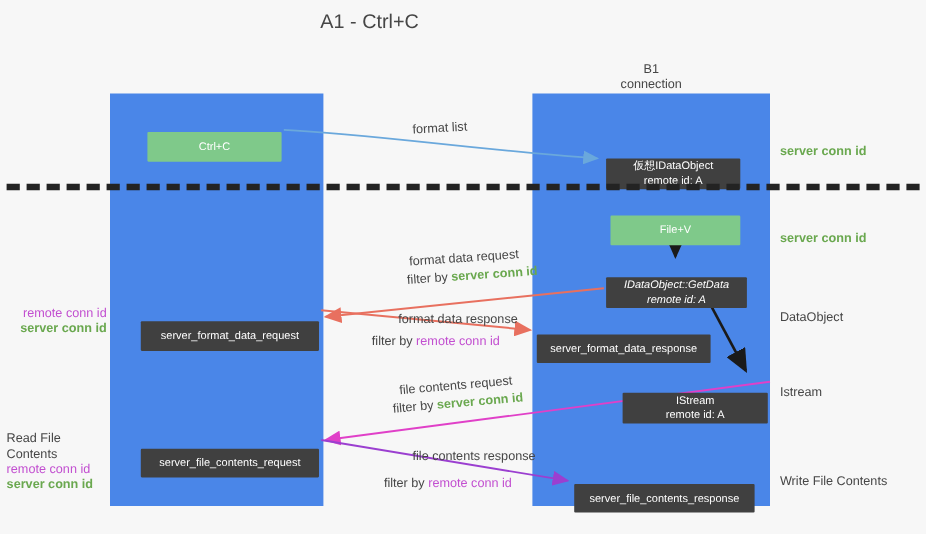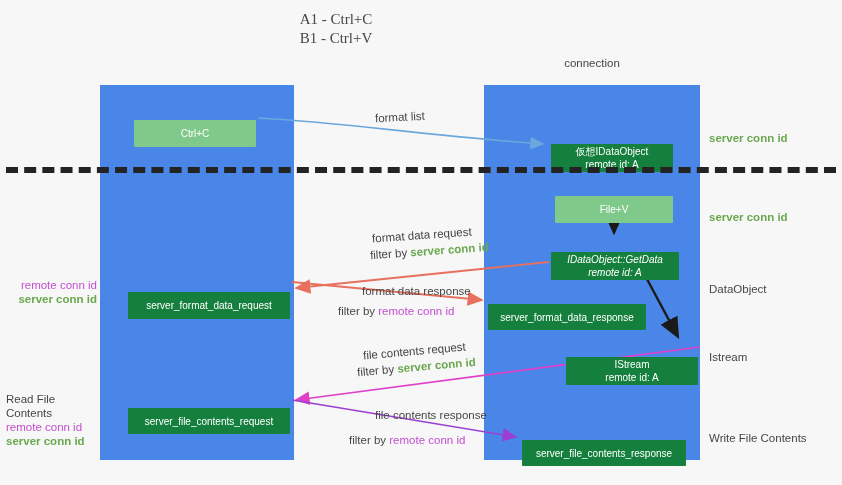--- a/index.html
+++ b/index.html
@@ -24,24 +24,23 @@
     left: 0; top: 0;
     width: 842px;
     height: 485px;
     pointer-events: none;
   }
   .title {
     position: absolute;
     left: 0;
     width: 672px;
     text-align: center;
-    font-size: 15px;
+    font-size: 18px;
     color: #464646;
     line-height: 19px;
-    font-family: Liberation Serif, serif;
   }
   .title-1 { top: 10px; }
   .title-2 { top: 29px; }
 
   .lane {
     position: absolute;
     background: #4a86e8;
   }
   .lane-a { left: 100px; top: 85px; width: 194px; height: 375px; }
   .lane-b { left: 484px; top: 85px; width: 216px; height: 375px; }
@@ -64,21 +63,21 @@
     align-items: center;
     justify-content: center;
     color: #ffffff;
     font-size: 10px;
     line-height: 13px;
     text-align: right;
     border-radius: 1px;
     margin-top: 16px;
   }
   .node.green { background: #7fc98a; }
-  .node.orange { background: #15803d; }
+  .node.orange { background: #404040; }
 
   .n-ctrlc  { left: 134px; top: 104px; width: 122px; height: 27px; }
   .n-idata  { left: 551px; top: 128px; width: 122px; height: 28px; }
   .n-ctrlv  { left: 555px; top: 180px; width: 118px; height: 27px; }
   .n-getdata{ left: 551px; top: 236px; width: 128px; height: 28px; font-style: italic; }
   .n-sfdreq { left: 128px; top: 276px; width: 162px; height: 27px; }
   .n-sfdres { left: 488px; top: 288px; width: 158px; height: 26px; }
   .n-istream{ left: 566px; top: 341px; width: 132px; height: 28px; }
   .n-sfcreq { left: 128px; top: 392px; width: 162px; height: 26px; }
   .n-sfcres { left: 522px; top: 424px; width: 164px; height: 26px; }
@@ -130,26 +129,26 @@
 
   .el-fcres1 { left: 375px; top: 408px; }
   .el-fcres2 { left: 349px; top: 433px; }
 </style>
 </head>
 <body>
 
 <div class="canvas">
 
   <div class="title title-1">A1 - Ctrl+C</div>
-  <div class="title title-2">B1 - Ctrl+V</div>
 
   <div class="lane lane-a"></div>
   <div class="lane lane-b"></div>
 
   <div class="lane-head lane-head-b">
+    <div>B1</div>
     <div>connection</div>
   </div>
 
   <svg class="wires" viewBox="0 0 842 485">
     <defs>
       <marker id="ah-blue" markerWidth="9" markerHeight="8" refX="8" refY="4" orient="auto">
         <path d="M0,0 L9,4 L0,8 z" fill="#6aa8dc"></path>
       </marker>
       <marker id="ah-red" markerWidth="9" markerHeight="8" refX="8" refY="4" orient="auto">
         <path d="M0,0 L9,4 L0,8 z" fill="#e8705f"></path>

